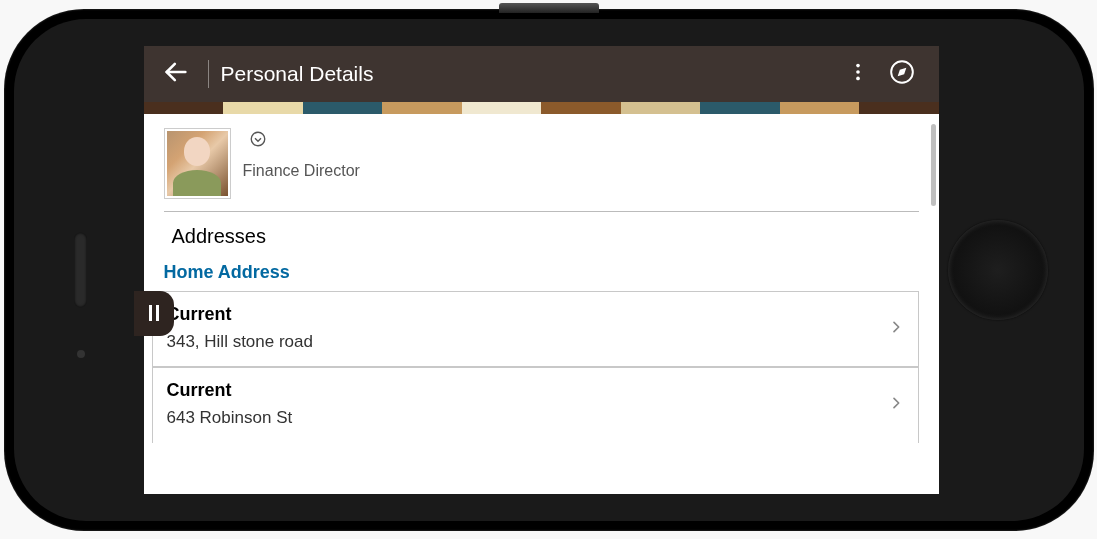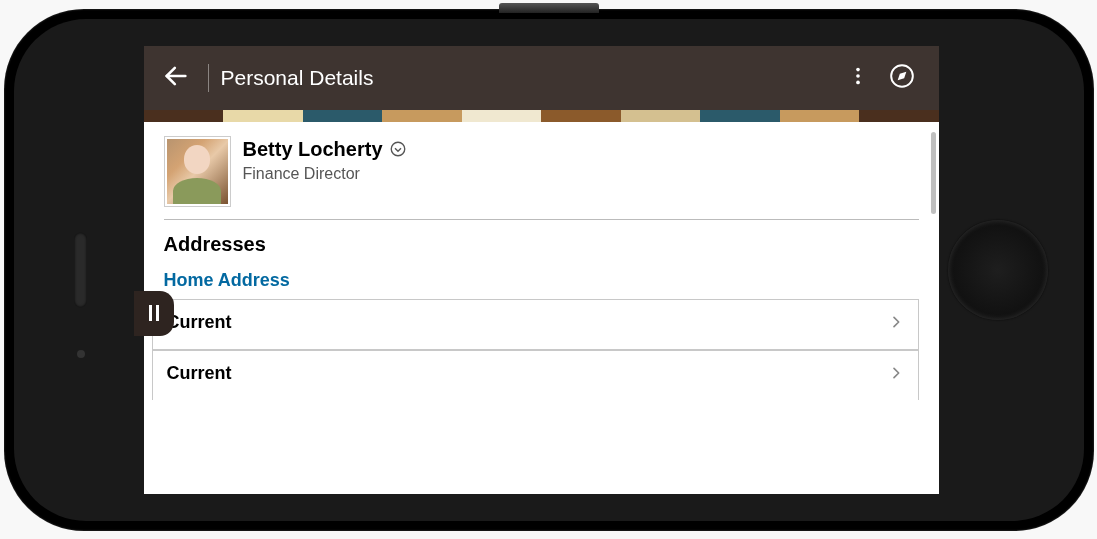--- a/index.html
+++ b/index.html
@@ -68,21 +68,21 @@
       position: absolute;
       left: 130px;
       right: 145px;
       top: 27px;
       bottom: 27px;
       background: #fff;
       overflow: hidden;
     }
     .header-bar {
       background: #3e3430;
-      height: 64px;
+      height: 56px;
       display: flex;
       align-items: center;
       padding: 0 14px;
       color: #fff;
       justify-content: space-between;
     }
     .back-icon { cursor: pointer; padding: 4px; }
     .divider-v {
       width: 1px;
       height: 28px;
@@ -163,27 +163,27 @@
       display: inline-flex;
       align-items: center;
     }
     .chevron-circle {
       margin-left: 6px;
       display: inline-flex;
     }
     .person-title {
       font-size: 16px;
       color: #555;
-      margin-top: 4px;
+      margin-top: 10px;
     }
     .section-title {
       font-size: 20px;
-      font-weight: bold;
+      font-weight: normal;
       color: #000;
-      margin: 13px 0 10px 0;
+      margin: 13px 0 10px 8px;
     }
     .sub-title {
       font-size: 18px;
       font-weight: bold;
       color: #0369a1;
       margin: 14px 0 8px 0;
     }
     .card {
       border: 1px solid #c8c8c8;
       padding: 12px 14px;
@@ -297,49 +297,50 @@
 
       <div class="content">
         <div class="scroll-indicator"></div>
 
         <div class="person-row">
           <div class="avatar">
               <div class="avatar-inner"></div>
             </div>
           <div class="person-info">
             <div class="person-name">
-              <span>Betty Locherty</span>
               <span class="chevron-circle">
                 <svg width="18" height="18" viewBox="0 0 24 24" fill="none" stroke="#555" stroke-width="1.8">
                     <circle cx="12" cy="12" r="9"></circle>
                     <polyline points="8 11 12 15 16 11"></polyline>
                   </svg>
               </span>
             </div>
             <div class="person-title">Finance Director</div>
           </div>
         </div>
 
         <div class="section-title">Addresses</div>
 
         <div class="sub-title">Home Address</div>
         <div class="card">
           <div class="card-body">
             <div class="card-label">Current</div>
+            <div class="card-line">343, Hill stone road</div>
           </div>
           <span class="chev-right">
             <svg width="16" height="16" viewBox="0 0 24 24" fill="none" stroke="#888" stroke-width="2.5" stroke-linecap="round" stroke-linejoin="round">
                 <polyline points="9 5 16 12 9 19"></polyline>
               </svg>
           </span>
         </div>
 
         <div class="card" style="border-bottom:none;">
           <div class="card-body">
             <div class="card-label">Current</div>
+            <div class="card-line">643 Robinson St</div>
           </div>
           <span class="chev-right">
             <svg width="16" height="16" viewBox="0 0 24 24" fill="none" stroke="#888" stroke-width="2.5" stroke-linecap="round" stroke-linejoin="round">
                 <polyline points="9 5 16 12 9 19"></polyline>
               </svg>
           </span>
         </div>
 
       </div>
     </div>

